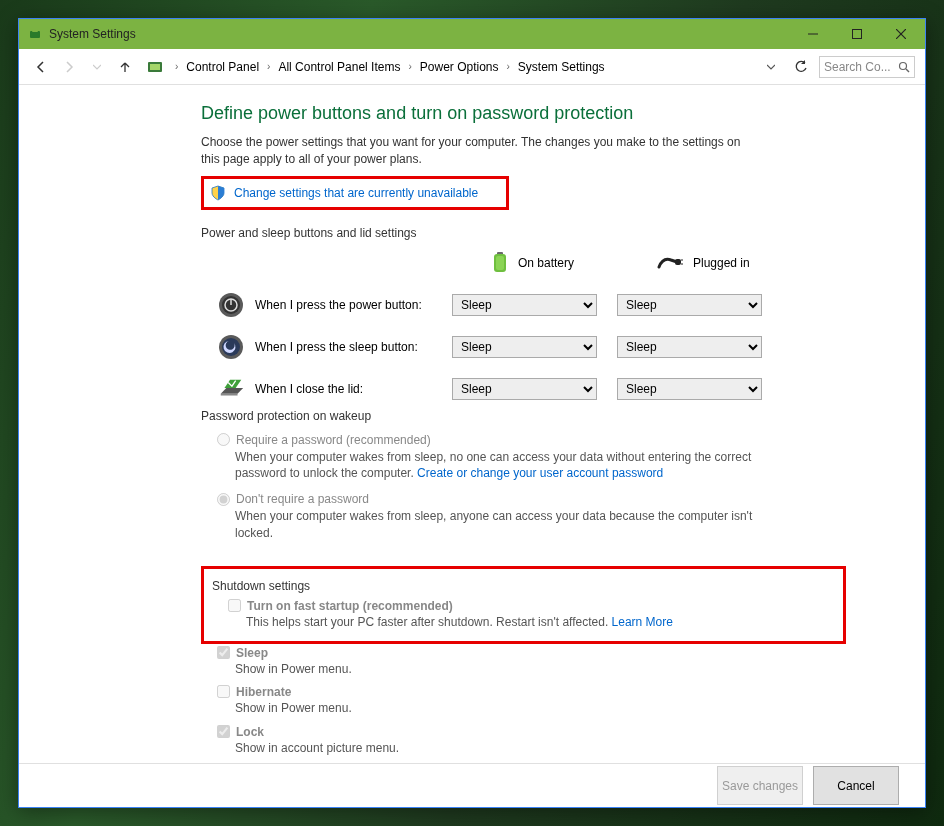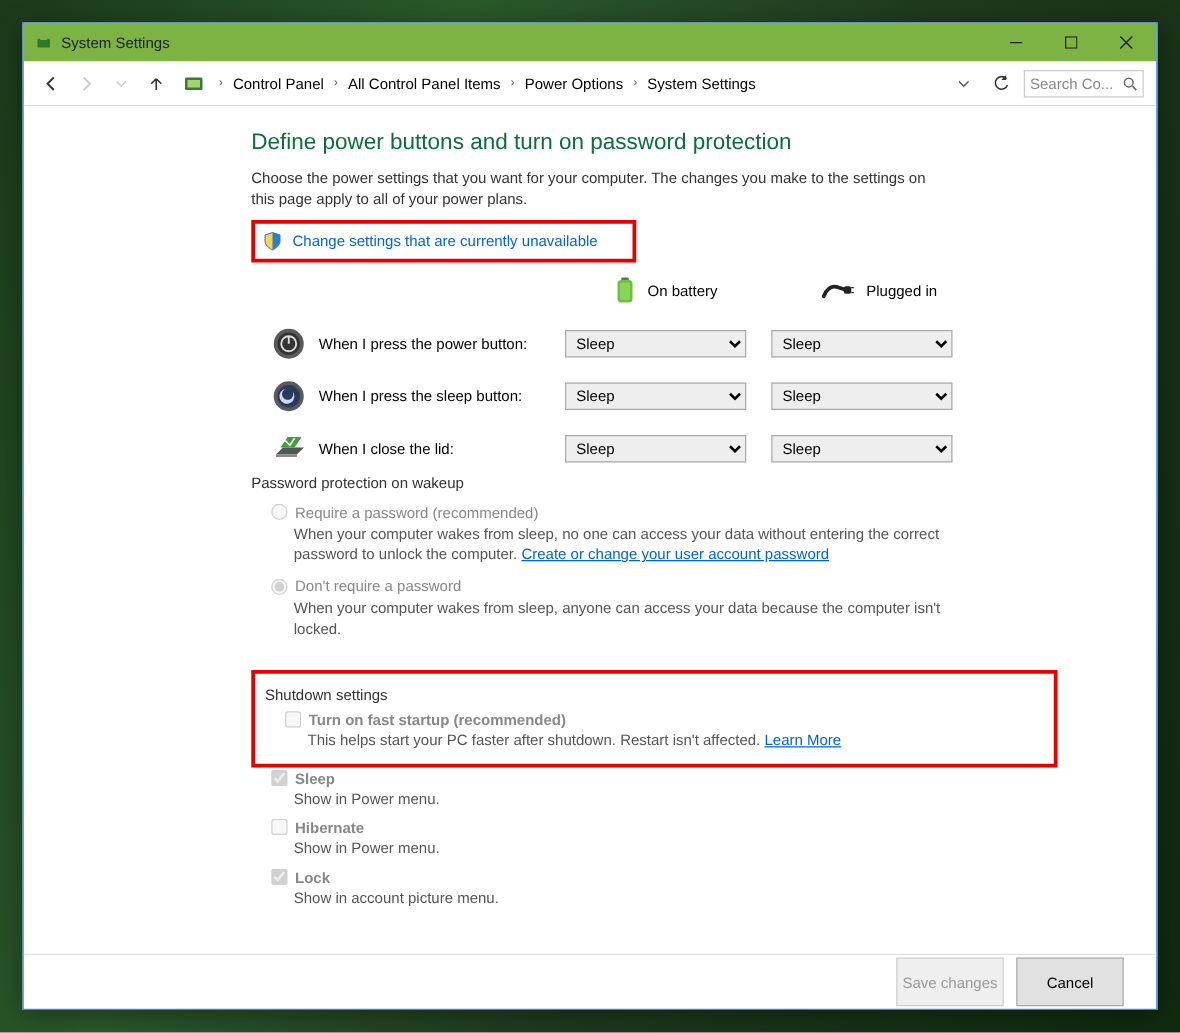--- a/index.html
+++ b/index.html
@@ -36,21 +36,21 @@
   .radio-desc{margin:2px 0 10px 34px;color:#555;line-height:1.4;max-width:520px}
   .redbox2{border:3px solid #e60000;padding:10px 170px 10px 8px;margin-top:14px;display:inline-block}
   .chk-row{display:flex;align-items:flex-start;gap:6px;margin:2px 0 0 16px}
   .chk-row input{width:13px;height:13px}
   .chk-row.grey label{color:#888}
   .chk-desc{margin:1px 0 8px 34px;color:#555;line-height:1.4}
   .chk-row.chkd input{accent-color:#7cb342}
   .footer{height:44px;border-top:1px solid #e0e0e0;display:flex;align-items:center;justify-content:flex-end;gap:10px;padding:0 26px}
   .btn{min-width:86px;height:39px;border:1px solid #adadad;background:#e1e1e1;font-size:12px;cursor:pointer}
   .btn.disabled{color:#9a9a9a;background:#efefef;border-color:#d0d0d0}
-  .ulink{text-decoration:underline;color:#0066cc;cursor:pointer}
+  .ulink{color:#0066cc;cursor:pointer}
   .bold{font-weight:600}
 </style>
 </head>
 <body>
 
 <div class="window">
 
   <div class="titlebar">
     <span class="icon">
       <svg width="16" height="16" viewBox="0 0 16 16">
@@ -143,20 +143,21 @@
     <div class="redbox1">
       <span class="shield">
         <svg width="16" height="16" viewBox="0 0 16 16">
             <path d="M8 1 L14 3 V8 C14 12 8 15 8 15 C8 15 2 12 2 8 V3 Z" fill="#ffd24a" stroke="#0066cc" stroke-width="0.7"></path>
             <path d="M8 1 L14 3 V8 C14 12 8 15 8 15 Z" fill="#2a7dd4"></path>
           </svg>
       </span>
       <span class="link">Change settings that are currently unavailable</span>
     </div>
 
+    <div class="section-label">Power and sleep buttons and lid settings</div>
 
     <div class="grid">
       <div></div>
       <div class="hcell">
         <span><svg width="16" height="24" viewBox="0 0 16 24">
               <rect x="5" y="2" width="6" height="3" rx="1" fill="#6a6a6a"></rect>
               <rect x="2" y="4" width="12" height="18" rx="3" fill="#6fbf3f"></rect>
               <rect x="4" y="6" width="8" height="14" rx="2" fill="#8bd455"></rect>
             </svg></span>
         <span>On battery</span>

